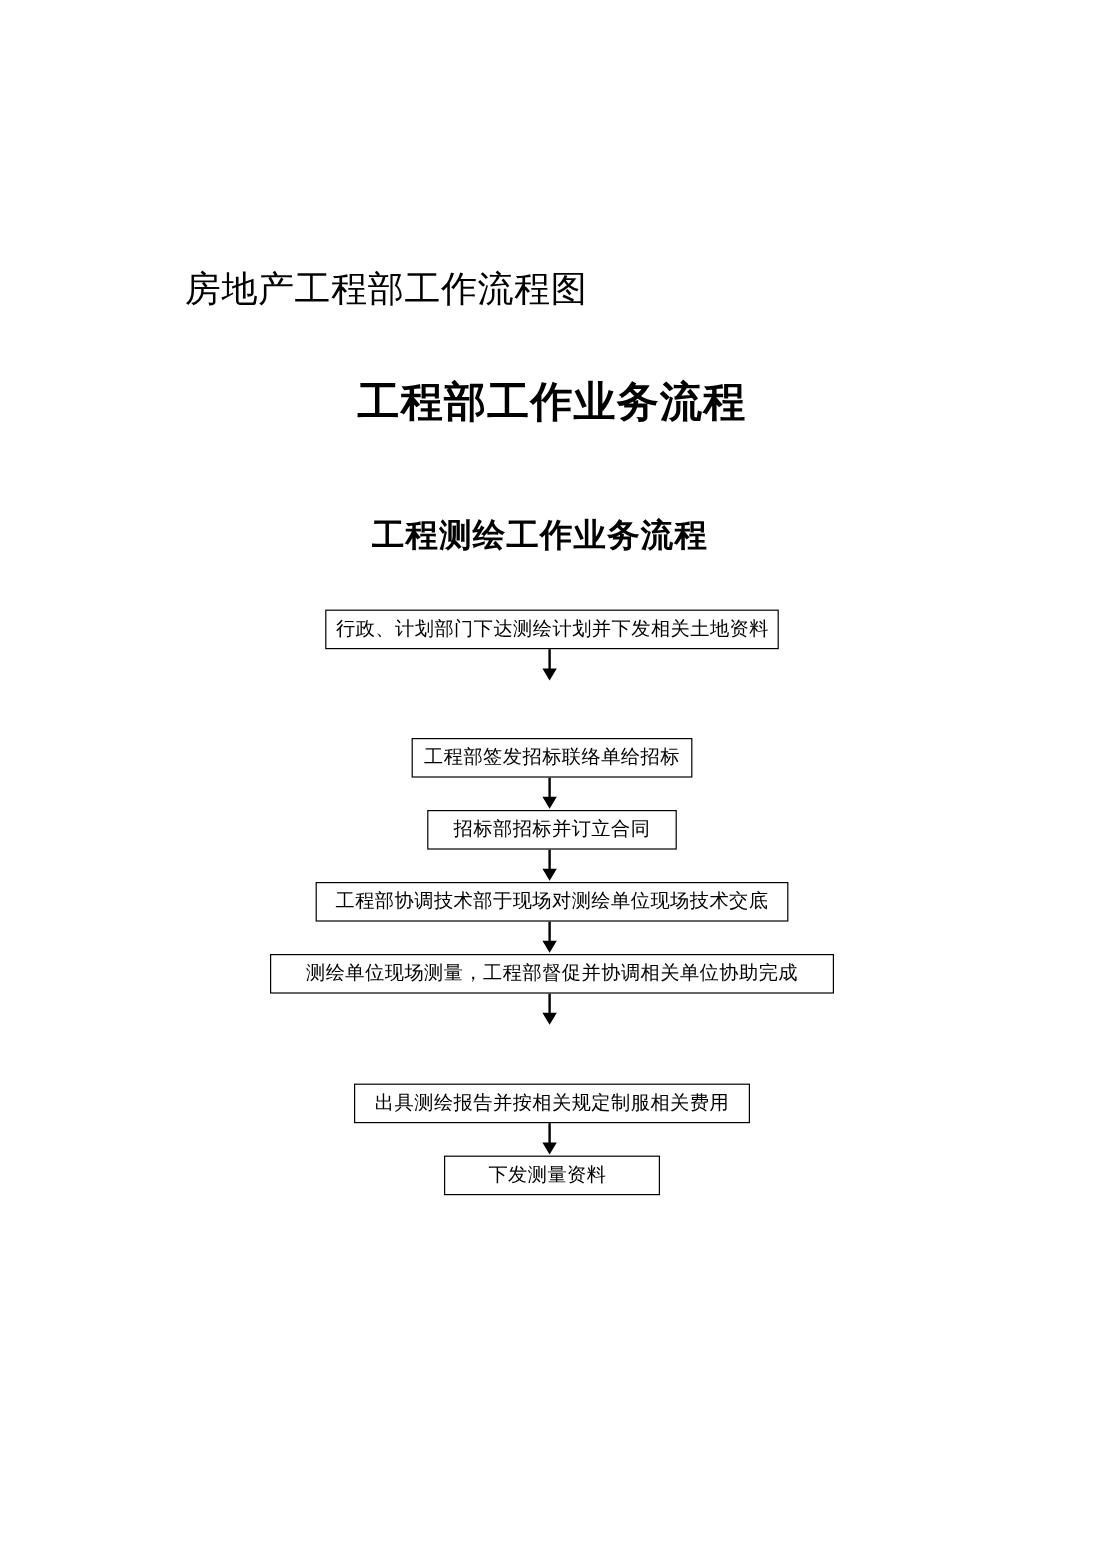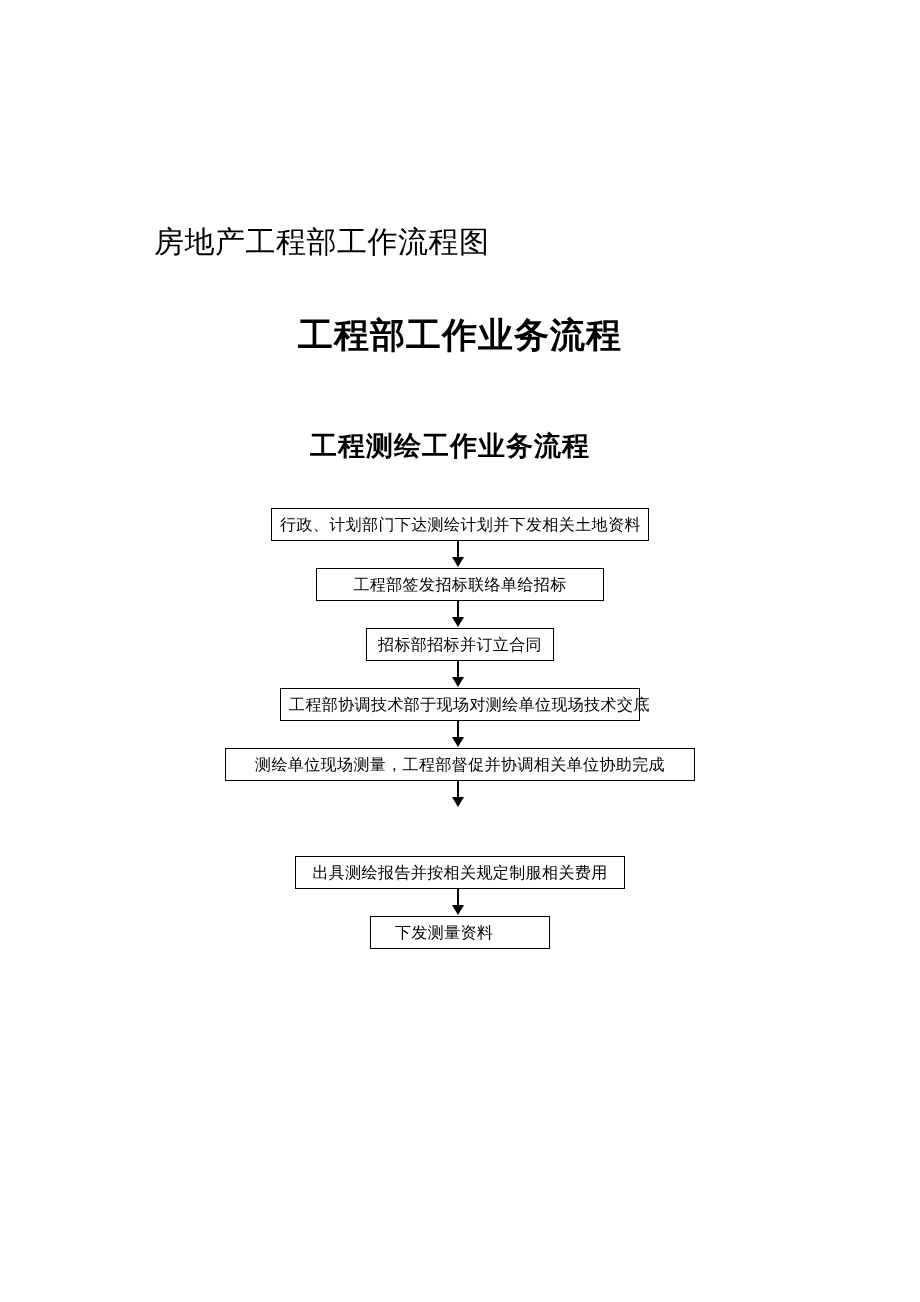--- a/index.html
+++ b/index.html
@@ -105,26 +105,26 @@
     height: 33px;
     line-height: 31px;
     font-size: 16px;
     letter-spacing: 0.4px;
     text-align: center;
     white-space: nowrap;
     color: #000;
     padding: 0 8px;
   }
   .flow-box.w1 { width: 378px; }
-  .flow-box.w2 { width: 288px; }
-  .flow-box.w3 { width: 188px; }
-  .flow-box.w4 { width: 360px; }
+  .flow-box.w2 { width: 234px; margin-top: 47px; }
+  .flow-box.w3 { width: 208px; }
+  .flow-box.w4 { width: 394px; }
   .flow-box.w5 { width: 470px; }
   .flow-box.w6 { width: 330px; margin-top: 48px; }
-  .flow-box.w7 { width: 180px; text-align: left; padding-left: 24px; }
+  .flow-box.w7 { width: 180px; text-align: left; padding-left: 36px; }
 
   .connector {
     position: relative;
     height: 27px;
     width: 100%;
     display: flex;
     justify-content: center;
     align-items: flex-start;
   }
   .connector .stem {

